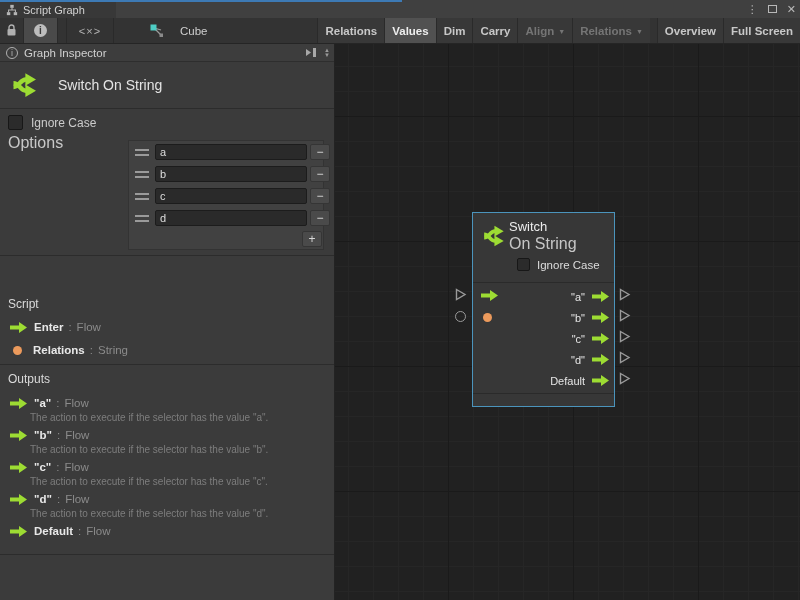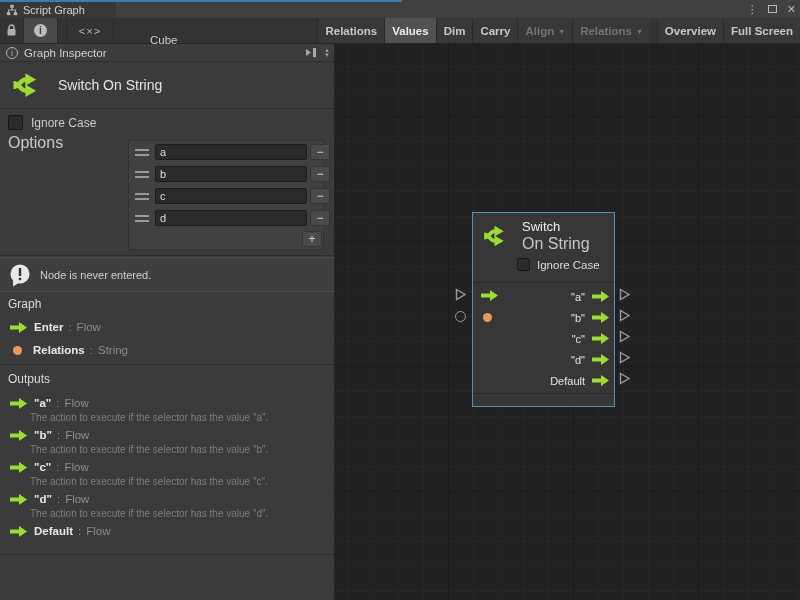--- a/index.html
+++ b/index.html
@@ -18,21 +18,21 @@
   .maxbox { width:9px; height:8px; border:1.5px solid #b8b8b8; display:inline-block; }
 
   
   .toolbar { position:absolute; top:18px; left:0; right:0; height:26px; background:#333;
              display:flex; align-items:stretch; font-size:11.5px; border-bottom:1px solid #252525; }
   .tbtn { display:flex; align-items:center; justify-content:center; color:#c8c8c8;
           border-right:1px solid #2a2a2a; background:#333; }
   .tbtn.icon-btn { width:24px; }
   .tbtn.info-active { width:34px; background:#4a4a4a; }
   .code-btn { width:48px; margin-left:8px; border-left:1px solid #2a2a2a; color:#b5b5b5; font-size:11px; letter-spacing:1px; }
-  .cube-chip { display:flex; align-items:center; gap:16px; margin-left:28px; padding:0 8px; color:#cfcfcf;flex-direction:column; }
+  .cube-chip { display:flex; align-items:center; gap:16px; margin-left:28px; padding:0 8px; color:#cfcfcf; }
   .zoom-wrap { display:flex; align-items:center; margin-left:18px; color:#cfcfcf; }
   .zoom-track { position:relative; width:86px; height:2px; background:#5b5b5b; margin-left:10px; border-radius:1px; }
   .zoom-handle { position:absolute; right:-2px; top:-5px; width:12px; height:12px; border-radius:50%; background:#8a8a8a; }
   .zoom-val { margin-left:8px; }
   .tb-right { margin-left:auto; display:flex; align-items:stretch;font-weight:bold; }
   .tb-right .tbtn { padding:0 7px; background:#383838; border-left:1px solid #2a2a2a; border-right:none; white-space:nowrap; }
   .tbtn.active { background:#515151; color:#eee; }
   .tbtn.disabled { color:#757575; }
   .dd-arrow { font-size:7px; margin-left:4px; position:relative; top:1px; }
   .grp-gap { width:7px; background:#333; }
@@ -84,21 +84,21 @@
       linear-gradient(90deg, #1a1a1a 1px, transparent 1px),
       linear-gradient(#1a1a1a 1px, transparent 1px),
       linear-gradient(90deg, #262626 1px, transparent 1px),
       linear-gradient(#262626 1px, transparent 1px);
     background-size:125px 125px, 125px 125px, 25px 25px, 25px 25px;
     background-position:113px 72px, 113px 72px, 13px 22px, 13px 22px; }
 
   .node { position:absolute; left:137px; top:168px; width:143px; height:195px;
           background:#373737; border:1px solid #4b94bc; }
   .node-header { position:relative; height:69px; padding:6px 6px 0 8px; }
-  .node-head-top { display:flex; align-items:center; gap:13px; }
+  .node-head-top { display:flex; align-items:center; gap:0; }
   .node-title { font-size:13px; color:#ececec; }
   .node-subtitle { font-size:16px; color:#c6c6c6; margin-top:1px; }
   .node-check { display:flex; align-items:center; gap:7px; margin:5px 0 0 36px; font-size:11.5px; color:#dcdcdc; }
   .checkbox.small { width:13px; height:13px; }
   .node-divider { height:1px; background:#2a2a2a; }
   .node-body { position:relative; height:110px; }
   .p-left { position:absolute; left:8px; }
   .n-row { position:absolute; right:5px; left:40px; height:21px; display:flex; align-items:center;
            justify-content:flex-end; gap:7px; font-size:11px; color:#e6e6e6; }
   .node-footer { height:14px; border-top:1px solid #2a2a2a; }
@@ -219,31 +219,22 @@
         <span class="drag-handle"></span>
         <input class="opt-input" value="d" style="">
         <button class="mini-btn">−</button>
       </div>
       <div class="plus-row">
         <button class="mini-btn">+</button>
       </div>
     </div>
     <div class="divider" style="top:211px"></div>
 
-    <div class="warning-box">
-      <svg width="24" height="24" viewBox="0 0 24 24">
-        <circle cx="12" cy="11" r="9.5" fill="#e9e9e9"></circle>
-        <polygon points="5,17 5,23.5 11.5,19.5" fill="#e9e9e9"></polygon>
-        <rect x="10.8" y="5" width="2.4" height="8" fill="#333"></rect>
-        <rect x="10.8" y="14.8" width="2.4" height="2.4" fill="#333"></rect>
-      </svg>
-      <span>Node is never entered.</span>
-    </div>
-
-    <div class="sec-header" style="top:253px">Graph</div>
+
+    <div class="sec-header" style="top:253px">Script</div>
     <div class="port-row" style="top:275px">
       <svg width="17" height="11" viewBox="0 0 17 11">
         <path d="M0 3.5 h9 V0 l8 5.5 -8 5.5 V7.5 H0 z" fill="#9ddc33"></path>
       </svg>
       <span class="port-name">Enter</span>
       <span class="port-sep">:</span>
       <span class="port-type">Flow</span>
     </div>
     <div class="port-row" style="top:298px">
       <span class="dot-orange"></span>

